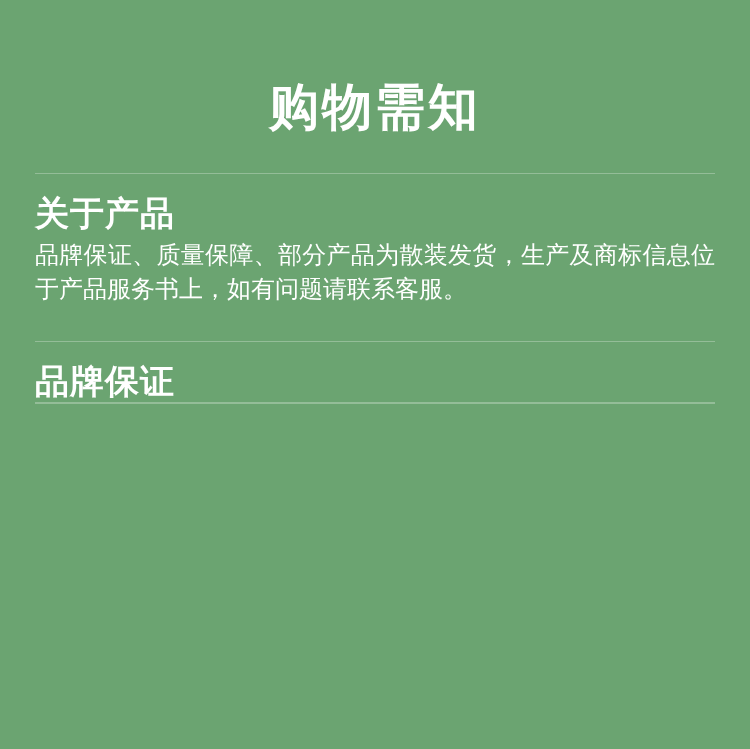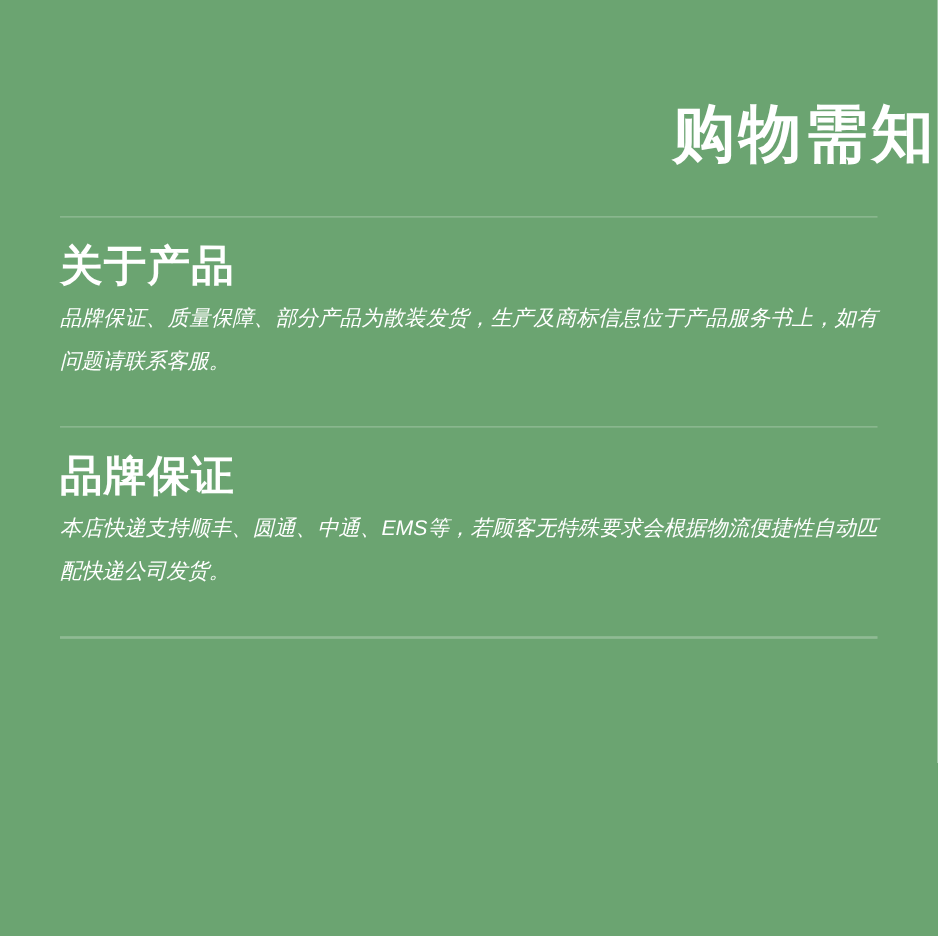--- a/index.html
+++ b/index.html
@@ -11,58 +11,57 @@
     width: 750px;
     height: 749px;
     background: #6BA471;
     color: #FFFFFF;
     font-family: "Liberation Sans", "DejaVu Sans", sans-serif;
     overflow: hidden;
     box-sizing: border-box;
   }
   .header {
     padding-top: 78px;
-    text-align: right;
+    text-align: center;
   }
   .title {
     font-size: 50px;
     line-height: 58px;
     font-weight: bold;
     letter-spacing: 3px;
   }
   .subtitle {
     margin-top: 2px;
     font-size: 26px;
     line-height: 30px;
     font-weight: normal;
     letter-spacing: 1px;
   }
   .content {
-    padding: 0 48px;
+    padding: 0 35px;
     margin-top: 37px;
   }
   .divider {
     height: 1px;
     background: rgba(255, 255, 255, 0.28);
   }
   .section-heading {
     margin-top: 18px;
     font-size: 34px;
     line-height: 42px;
     font-weight: bold;
     letter-spacing: 1px;
   }
   .section-body {
     margin-top: 4px;
     margin-bottom: 35px;
-    font-size: 17px;
+    font-size: 24px;
     line-height: 34px;
     letter-spacing: 0px;
     text-align: justify;
-    font-style: italic;
   }
 </style>
 </head>
 <body>
 
 <div class="page">
 
   <div class="header">
     <div class="title">购物需知</div>
   </div>
@@ -73,21 +72,20 @@
 
     <div class="section">
       <div class="section-heading">关于产品</div>
       <div class="section-body">品牌保证、质量保障、部分产品为散装发货，生产及商标信息位于产品服务书上，如有问题请联系客服。</div>
     </div>
 
     <div class="divider"></div>
 
     <div class="section">
       <div class="section-heading">品牌保证</div>
-      <div class="section-body">本店快递支持顺丰、圆通、中通、EMS等，若顾客无特殊要求会根据物流便捷性自动匹配快递公司发货。</div>
     </div>
 
     <div class="divider"></div>
 
     <div class="section">
     </div>
 
     <div class="divider"></div>
 
   </div>

